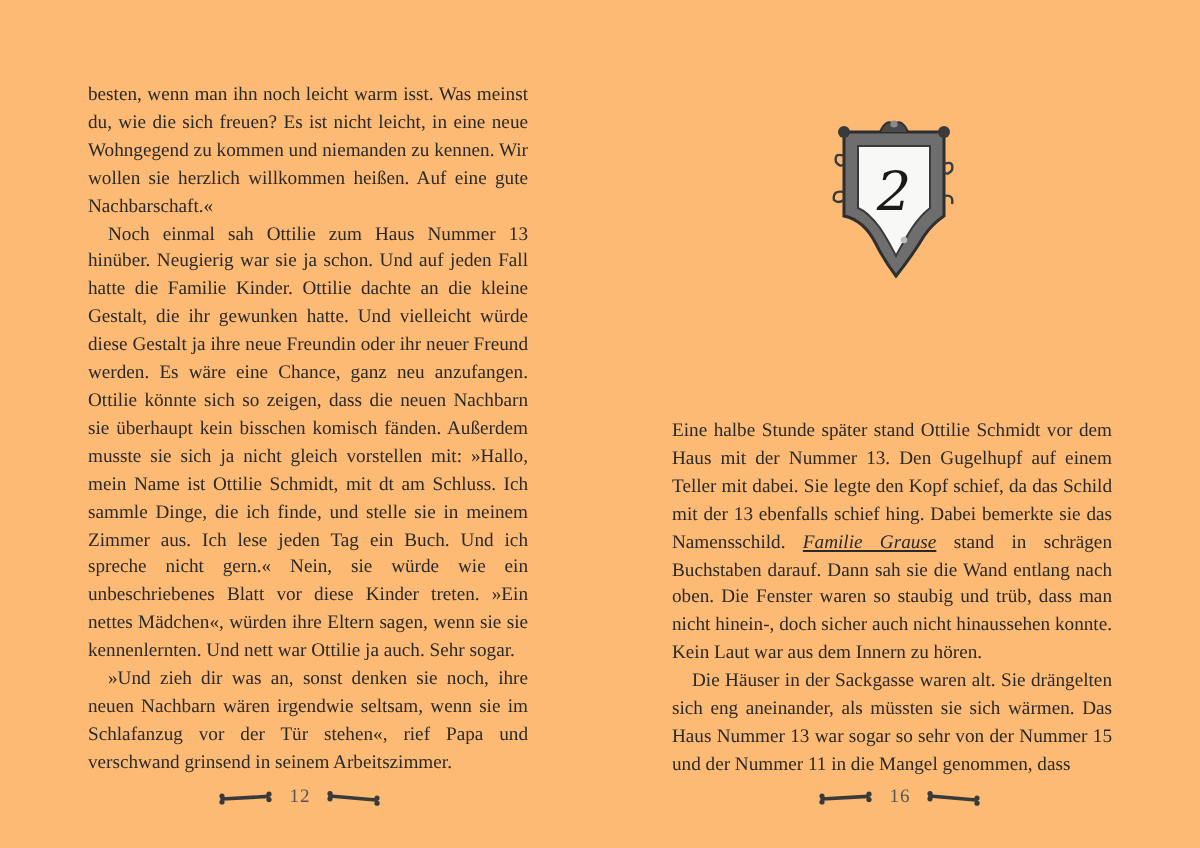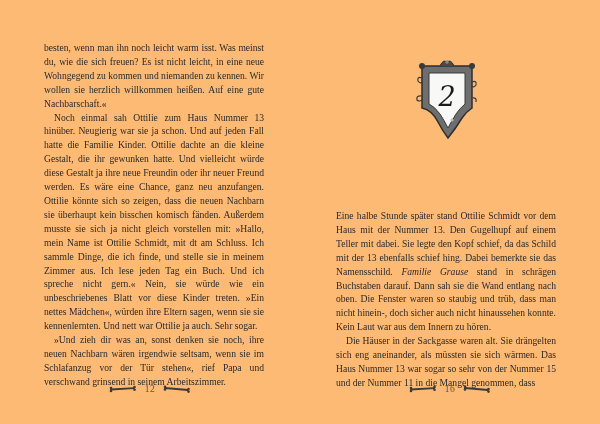--- a/index.html
+++ b/index.html
@@ -7,22 +7,22 @@
          font-family:"Liberation Serif","DejaVu Serif",serif; color:#2a2a2a; }
   .page { position:absolute; top:0; height:424px; width:300px; background:#fdba74; }
   .page-left { left:0; }
   .page-right { left:300px; }
   .text-block { position:absolute; width:220px; font-size:9.6px; line-height:13.9px;
                 text-align:justify; hyphens:manual; }
   .page-left .text-block { left:44px; top:41px; }
   .page-right .text-block { left:36px; top:209px; }
   .text-block p { margin:0; text-indent:0; }
   .text-block p.indent { text-indent:10px; }
-  .text-block em { font-style:italic; }
-  .folio { position:absolute; top:381px; width:300px; height:16px; display:flex;
+  .text-block em { font-style:italic;text-decoration:underline; }
+  .folio { position:absolute; top:391px; width:300px; height:16px; display:flex;
            justify-content:center; align-items:center; gap:8px; }
   .folio-num { font-size:9.5px; color:#555; letter-spacing:0.5px; }
   .bone { display:inline-block; width:28px; height:8px; }
   .chapter-shield { position:absolute; left:116px; top:58px; width:62px; height:84px; }
   .chapter-num { position:absolute; left:0; top:23px; width:62px; text-align:center;
                  font-family:"DejaVu Serif",serif; font-size:27px; font-style:italic;
                  color:#1a1a1a; }
   .chapter-title { position:absolute; left:20px; top:166px; width:260px; text-align:center;
                    font-family:"DejaVu Serif",serif; font-size:21px; font-weight:bold;
                    letter-spacing:0.6px; color:#1a1a1a; }

